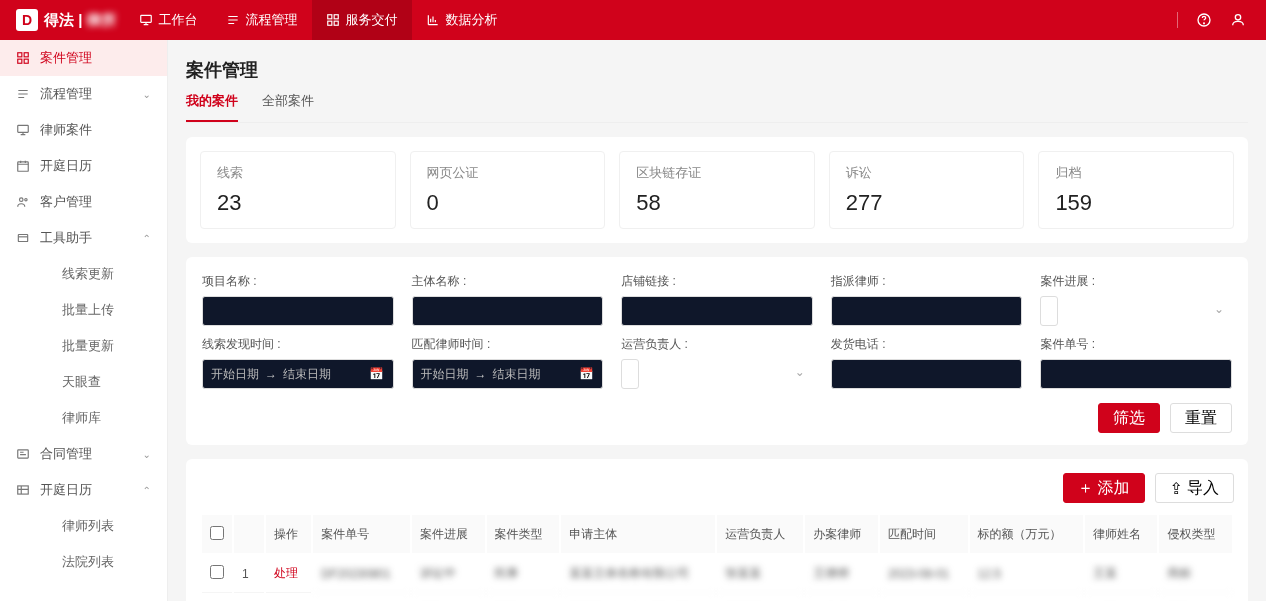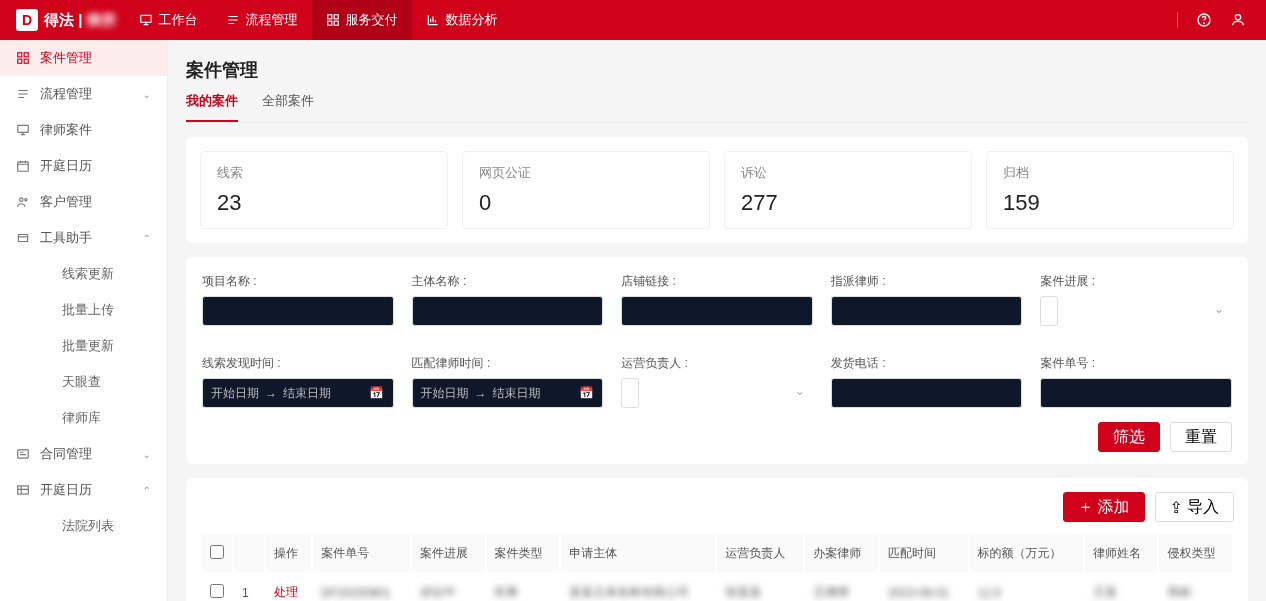--- a/index.html
+++ b/index.html
@@ -24,21 +24,21 @@
 .content{flex:1;overflow-y:auto;padding:18px 18px 0 18px}
 .page-title{font-size:18px;font-weight:600;color:#222;margin-bottom:10px}
 .tabs{display:flex;gap:24px;border-bottom:1px solid #eee;margin-bottom:14px}
 .tab{padding-bottom:10px;cursor:pointer;font-size:13px;color:#555}
 .tab.active{color:#d0021b;border-bottom:2px solid #d0021b;font-weight:600}
 .stats-card{background:#fff;border-radius:6px;padding:14px;display:flex;gap:14px;margin-bottom:14px}
 .stat{flex:1;border:1px solid #f0f0f0;border-radius:4px;padding:12px 16px}
 .stat-label{font-size:13px;color:#888;margin-bottom:8px}
 .stat-value{font-size:22px;font-weight:500;color:#222}
 .filter-card{background:#fff;border-radius:6px;padding:16px 16px 12px 16px;margin-bottom:14px}
-.filter-grid{display:grid;grid-template-columns:repeat(5,1fr);gap:29px 18px}
+.filter-grid{display:grid;grid-template-columns:repeat(5,1fr);gap:10px 18px}
 .ff{display:flex;flex-direction:column;gap:6px}
 .ff label{font-size:12px;color:#555}
 .ff input,.ff select,.date-range{height:30px;border:1px solid #ddd;border-radius:3px;padding:0 8px;font-size:12px;color:#333;background:#0f172a}
 .ff select{appearance:none;background:#fff}
 .sel-wrap{position:relative}
 .sel-wrap::after{content:"⌄";position:absolute;right:8px;top:6px;color:#aaa;font-size:12px;pointer-events:none}
 .date-range{display:flex;align-items:center;gap:6px;color:#bbb;font-size:12px}
 .date-range .arrow{color:#ccc}
 .date-range .cal{margin-left:auto;color:#bbb}
 .filter-actions{display:flex;justify-content:flex-end;gap:10px;margin-top:14px}
@@ -197,38 +197,43 @@
       <div class="sb-item">
         <span class="sb-icon">
           <svg viewBox="0 0 24 24" fill="none" stroke="#777" stroke-width="2">
             <rect x="3" y="5" width="18" height="14"></rect>
             <path d="M3 11h18M9 5v14"></path>
           </svg>
         </span>
         <span>开庭日历</span>
         <span class="sb-chevron">⌃</span>
       </div>
+      <div class="sb-item sub">律师列表</div>
       <div class="sb-item sub">法院列表</div>
     </div>
 
   <div class="content">
     <div class="page-title">案件管理</div>
     <div class="tabs" id="tabs">
         <div class="tab active">我的案件</div>
         <div class="tab">全部案件</div>
       </div>
 
     <div class="stats-card" id="stats">
         <div class="stat">
           <div class="stat-label">线索</div>
           <div class="stat-value">23</div>
         </div>
         <div class="stat">
           <div class="stat-label">网页公证</div>
           <div class="stat-value">0</div>
+        </div>
+        <div class="stat">
+          <div class="stat-label">区块链存证</div>
+          <div class="stat-value">58</div>
         </div>
         <div class="stat">
           <div class="stat-label">诉讼</div>
           <div class="stat-value">277</div>
         </div>
         <div class="stat">
           <div class="stat-label">归档</div>
           <div class="stat-value">159</div>
         </div>
       </div>

